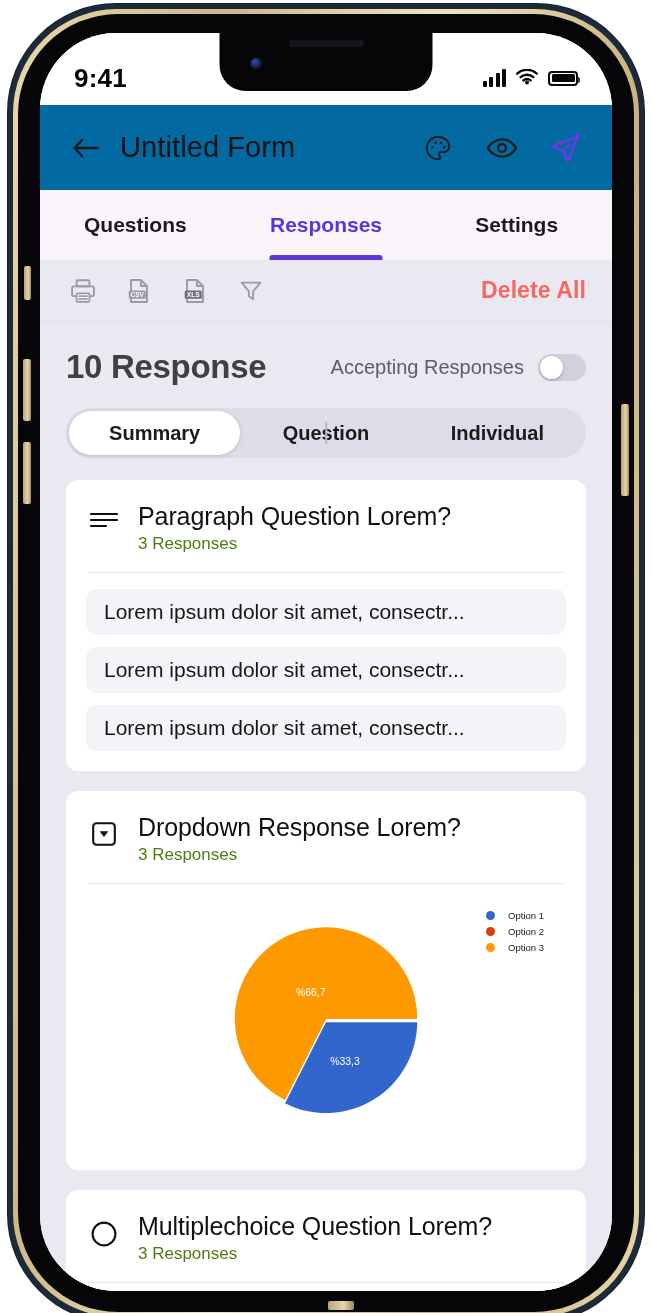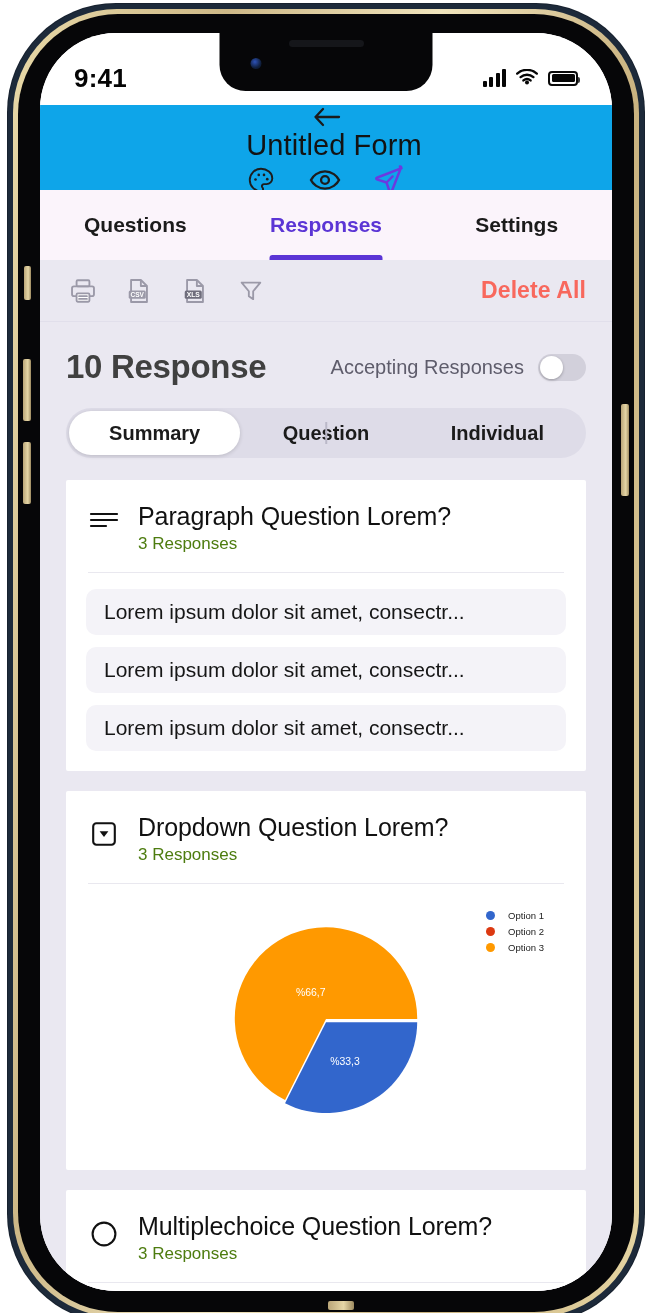--- a/index.html
+++ b/index.html
@@ -95,24 +95,23 @@
     position: relative; padding: 1.5px;
   }
   .battery::after {
     content:""; position:absolute; right:-4px; top:4px;
     width:2.5px; height:6px; background:#3a3a3a; border-radius:0 2px 2px 0;
   }
   .battery span { display:block; width:100%; height:100%; background:#060606; border-radius:1.5px; }
 
   
   .appbar {
-    height: 85px; background: #0ea5e9;
+    height: 85px; background: #0369a1;
     display: flex; align-items: center;
     padding: 0 24px 0 26px;
-    flex-direction: column;
   }
   .back { width: 40px; height: 40px; display:flex; align-items:center; justify-content:center; cursor:pointer; }
   .form-title {
     flex: 1; font-size: 29px; color: #131313; font-weight: 400;
     margin-left: 14px; letter-spacing: .1px; white-space: nowrap;
   }
   .appbar-actions { display:flex; align-items:center; gap: 28px; margin-right: 4px; }
   .icon-btn { width: 36px; height: 36px; display:flex; align-items:center; justify-content:center; cursor:pointer; }
 
   
@@ -174,21 +173,21 @@
   .seg.active { background:#ffffff; box-shadow: 0 1px 4px rgba(0,0,0,.16); }
   .seg-divider {
     position:absolute; left: 50%; top: 50%; transform: translate(-50%,-50%);
     width: 1.5px; height: 22px; background:#bab8c7;
   }
   .seg-div-holder { position:absolute; left: 0; top: 0; width:100%; height:100%; pointer-events:none; }
 
   
   .cards { padding: 22px 26px 0 26px; }
   .card {
-    background:#ffffff; border-radius: 2px; padding: 22px 20px 20px 20px;
+    background:#ffffff; border-radius: 12px; padding: 22px 20px 20px 20px;
     margin-bottom: 20px;
   }
   .card-head { display:flex; align-items:flex-start; gap: 16px; }
   .q-icon { width: 36px; flex:none; display:flex; align-items:center; justify-content:center; padding-top: 8px; }
   .q-texts { flex:1; min-width:0; }
   .q-title { font-size: 25px; color:#111111; font-weight:400; letter-spacing:-.1px; white-space:nowrap; }
   .q-sub { font-size: 17px; color:#4d7c0f; margin-top: 3px; }
   .card-sep { height:1px; background:#e9e8ef; margin: 18px 2px 16px 2px; }
 
   .resp-item {
@@ -370,21 +369,21 @@
 
         <div class="card">
           <div class="card-head">
             <div class="q-icon">
               <svg width="26" height="26" viewBox="0 0 26 26">
                 <rect x="2.2" y="2.2" width="21.6" height="21.6" rx="3.2" stroke="#111111" stroke-width="2.1" fill="none"></rect>
                 <path d="M8.6 10.2h8.8L13 16z" fill="#111111"></path>
               </svg>
             </div>
             <div class="q-texts">
-              <div class="q-title">Dropdown Question Lorem?</div>
+              <div class="q-title">Dropdown Response Lorem?</div>
               <div class="q-sub">3 Responses</div>
             </div>
           </div>
           <div class="card-sep"></div>
 
           <div class="chart-area">
             <div class="legend">
               <div class="legend-item">
                 <span class="legend-dot" style="background:#3266cc"></span>
                 <span class="legend-label">Option 1</span>

